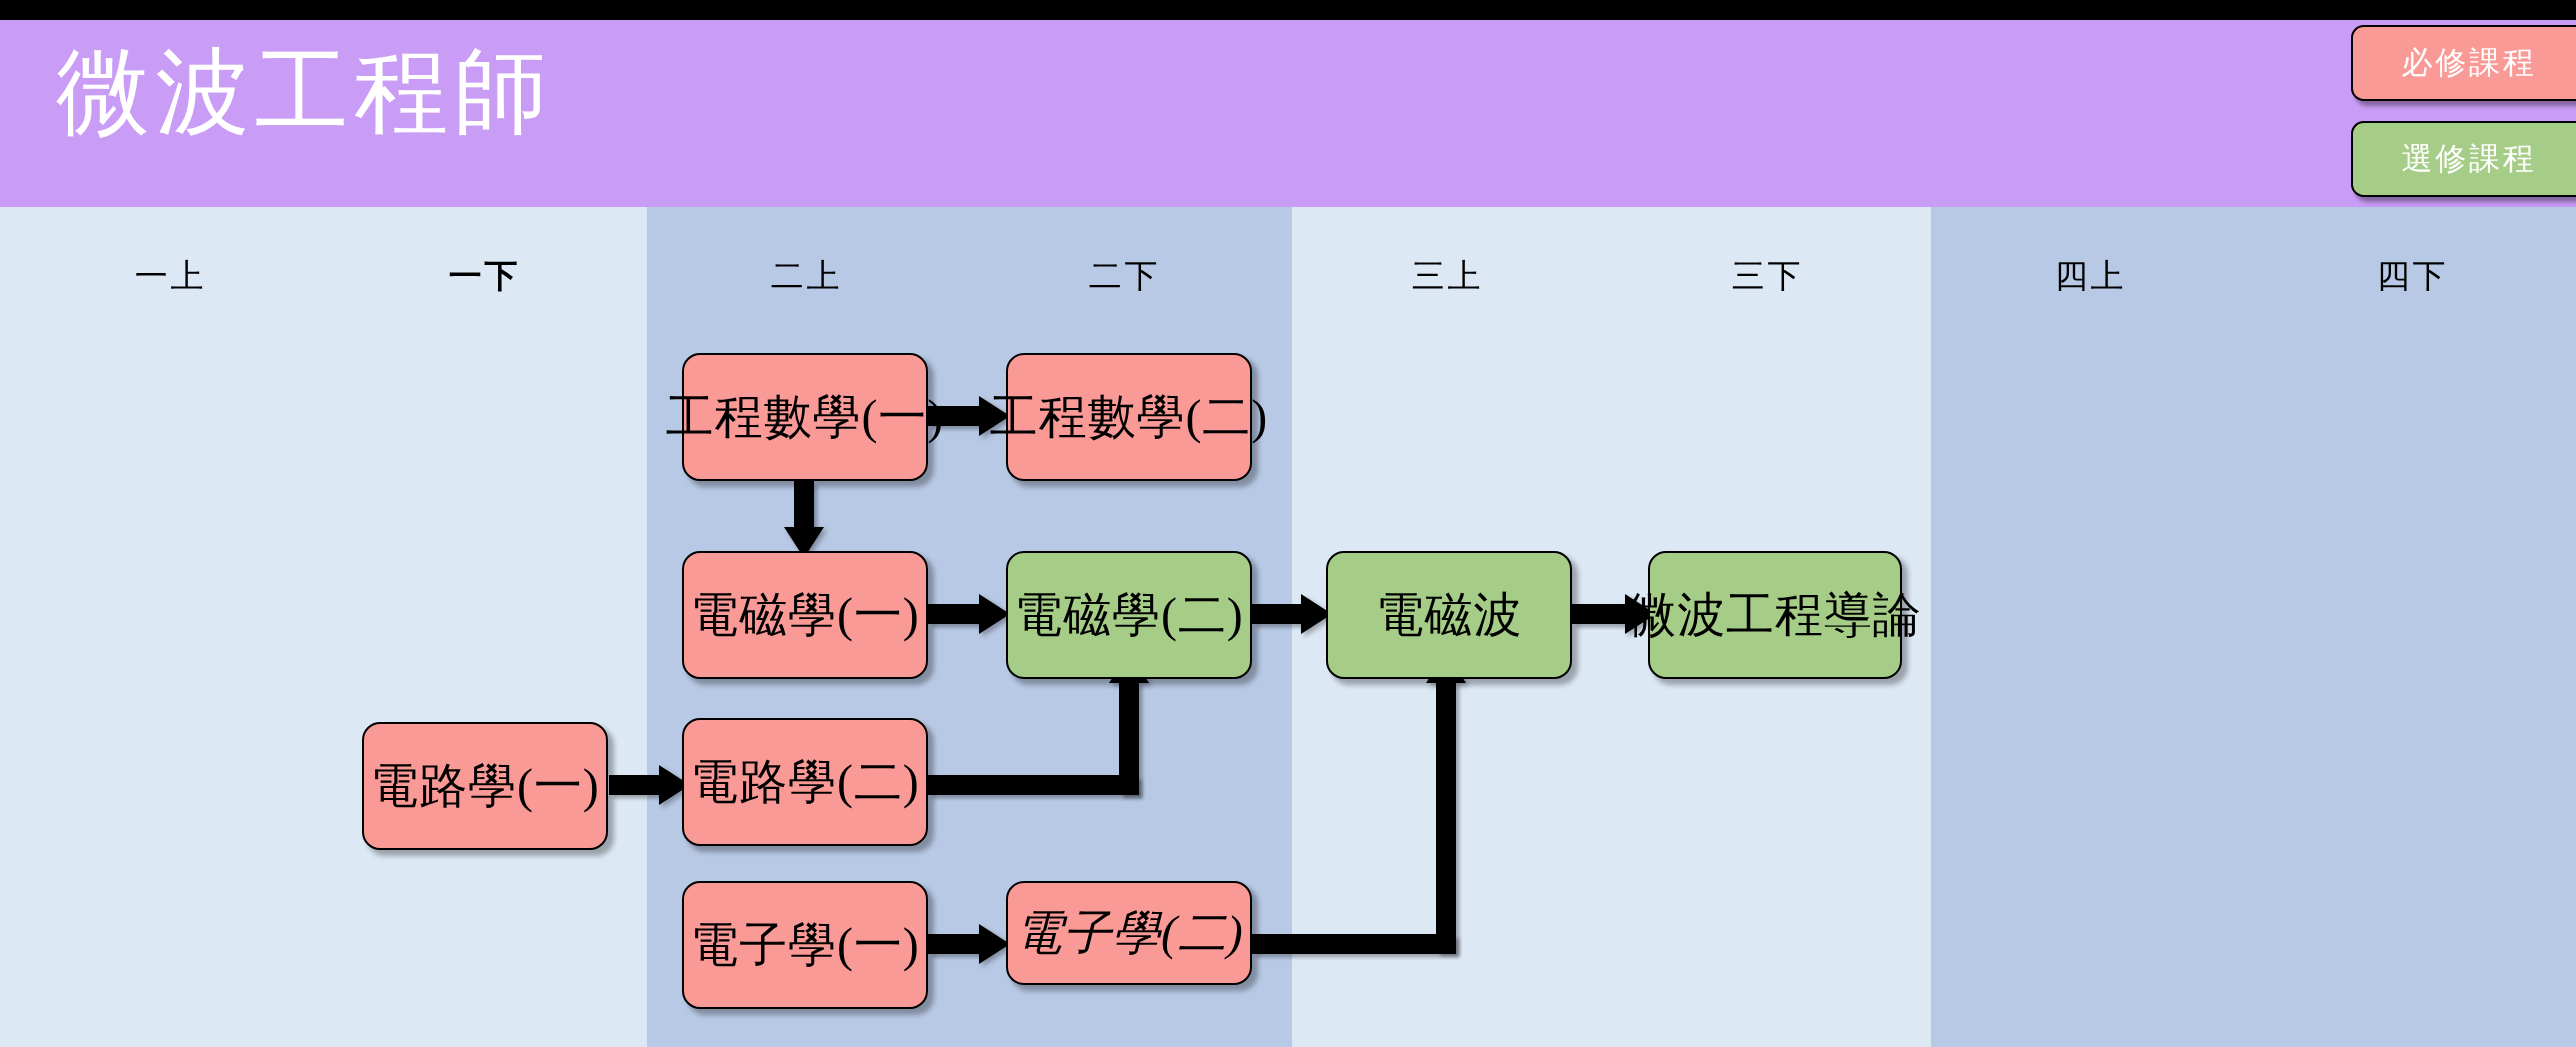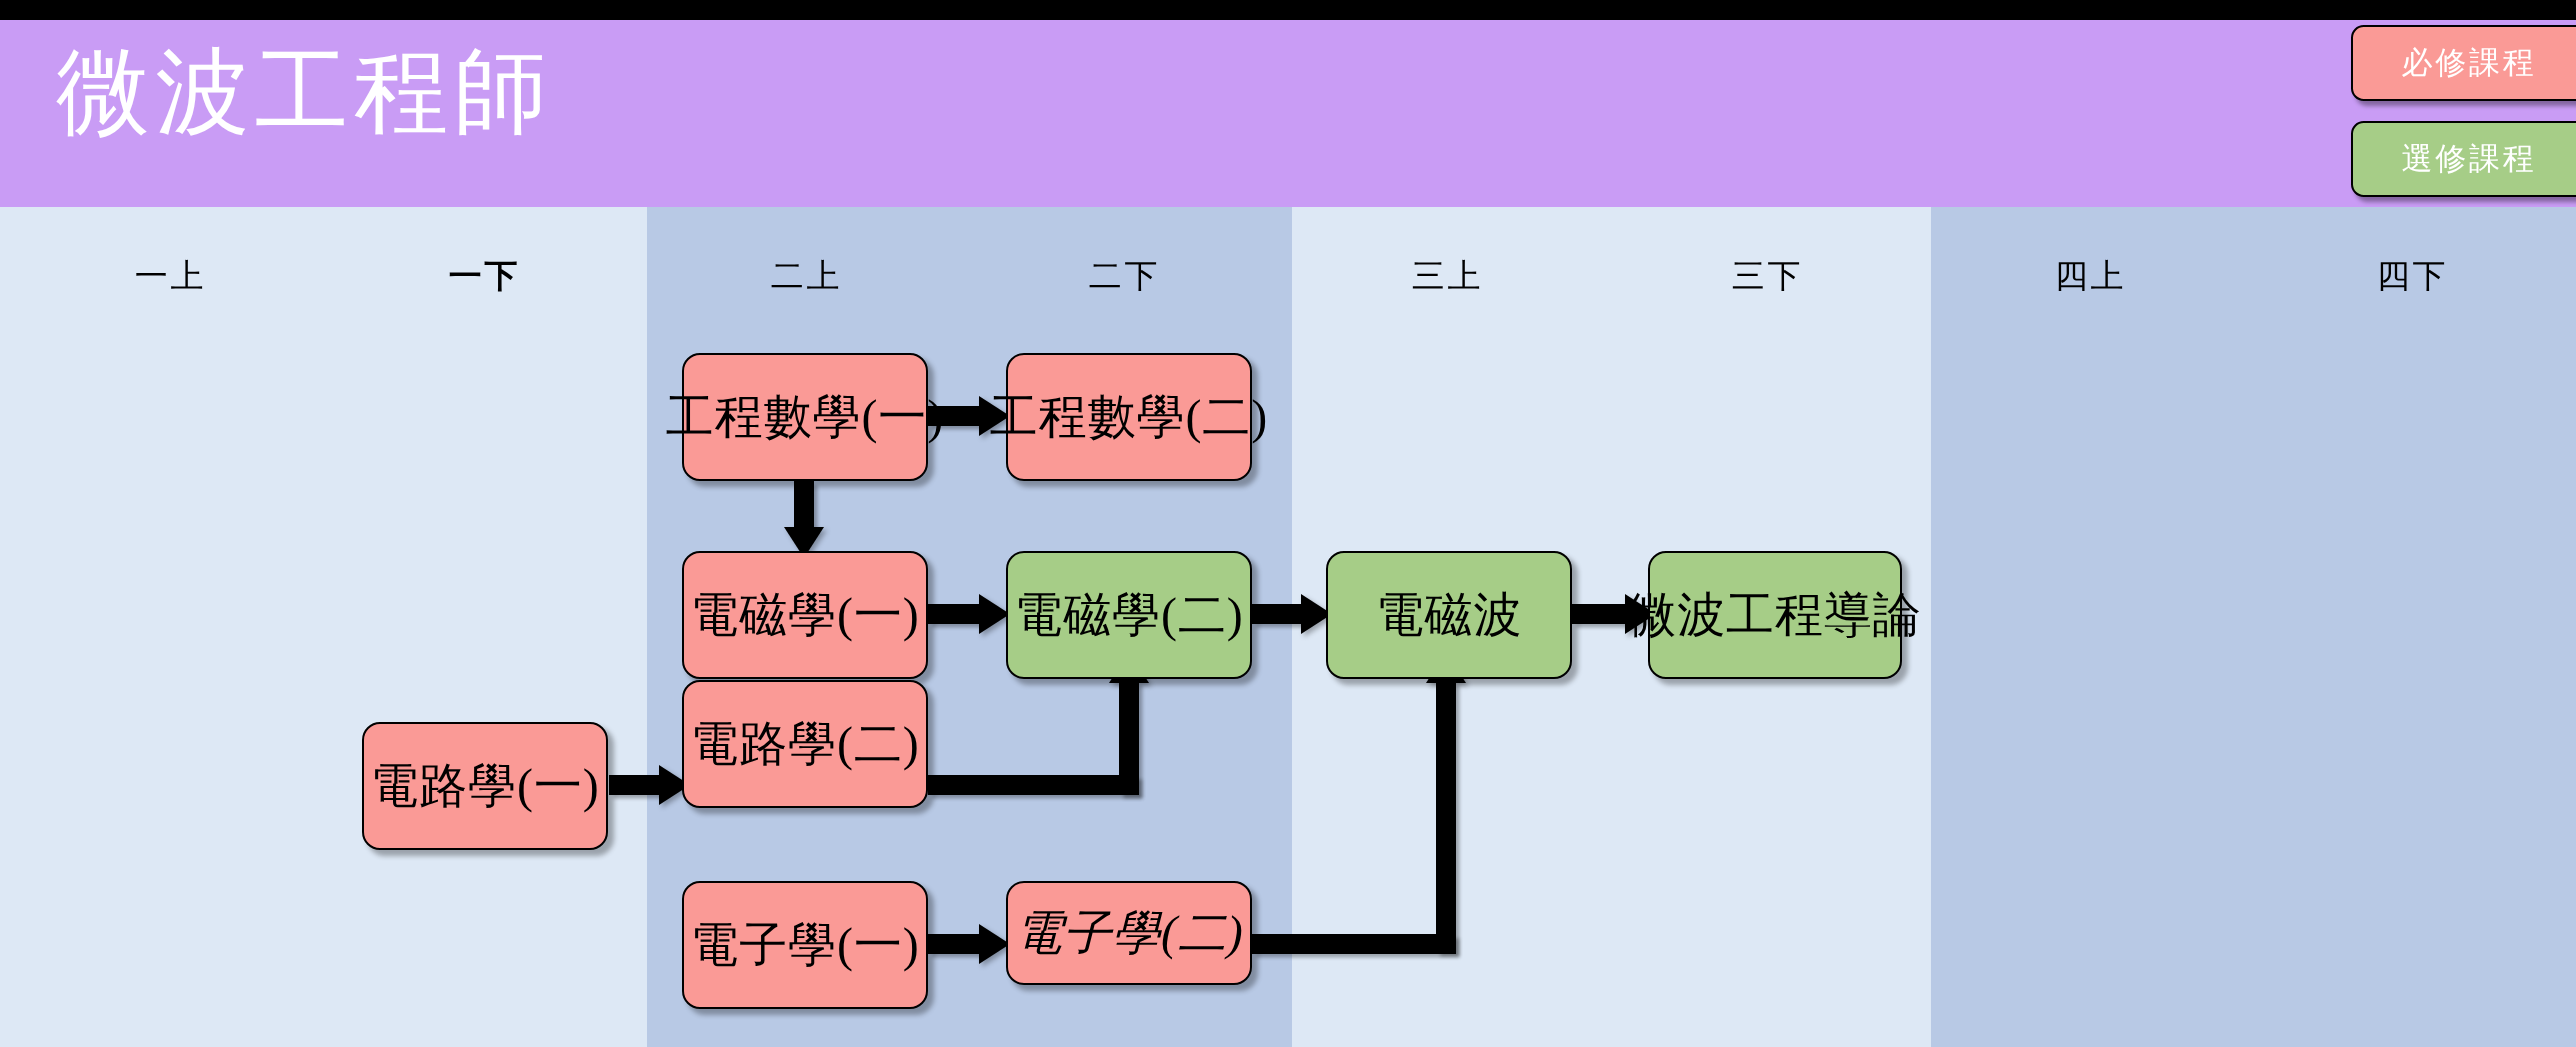--- a/index.html
+++ b/index.html
@@ -134,20 +134,20 @@
   <div class="node req" style="left:682px;top:551px;width:246px;height:128px;">電磁學(一)</div>
 
   <div class="node elec" style="left:1006px;top:551px;width:246px;height:128px;">電磁學(二)</div>
 
   <div class="node elec" style="left:1326px;top:551px;width:246px;height:128px;">電磁波</div>
 
   <div class="node elec" style="left:1648px;top:551px;width:254px;height:128px;">微波工程導論</div>
 
   <div class="node req" style="left:362px;top:722px;width:246px;height:128px;">電路學(一)</div>
 
-  <div class="node req" style="left:682px;top:680px;width:246px;height:128px;">電路學(二)</div>
+  <div class="node req" style="left:682px;top:718px;width:246px;height:128px;">電路學(二)</div>
 
   <div class="node req" style="left:682px;top:881px;width:246px;height:128px;">電子學(一)</div>
 
   <div class="node req" style="left:1006px;top:881px;width:246px;height:104px;font-style:italic;">電子學(二)</div>
 
 </div>
 
 
 </body></html>

